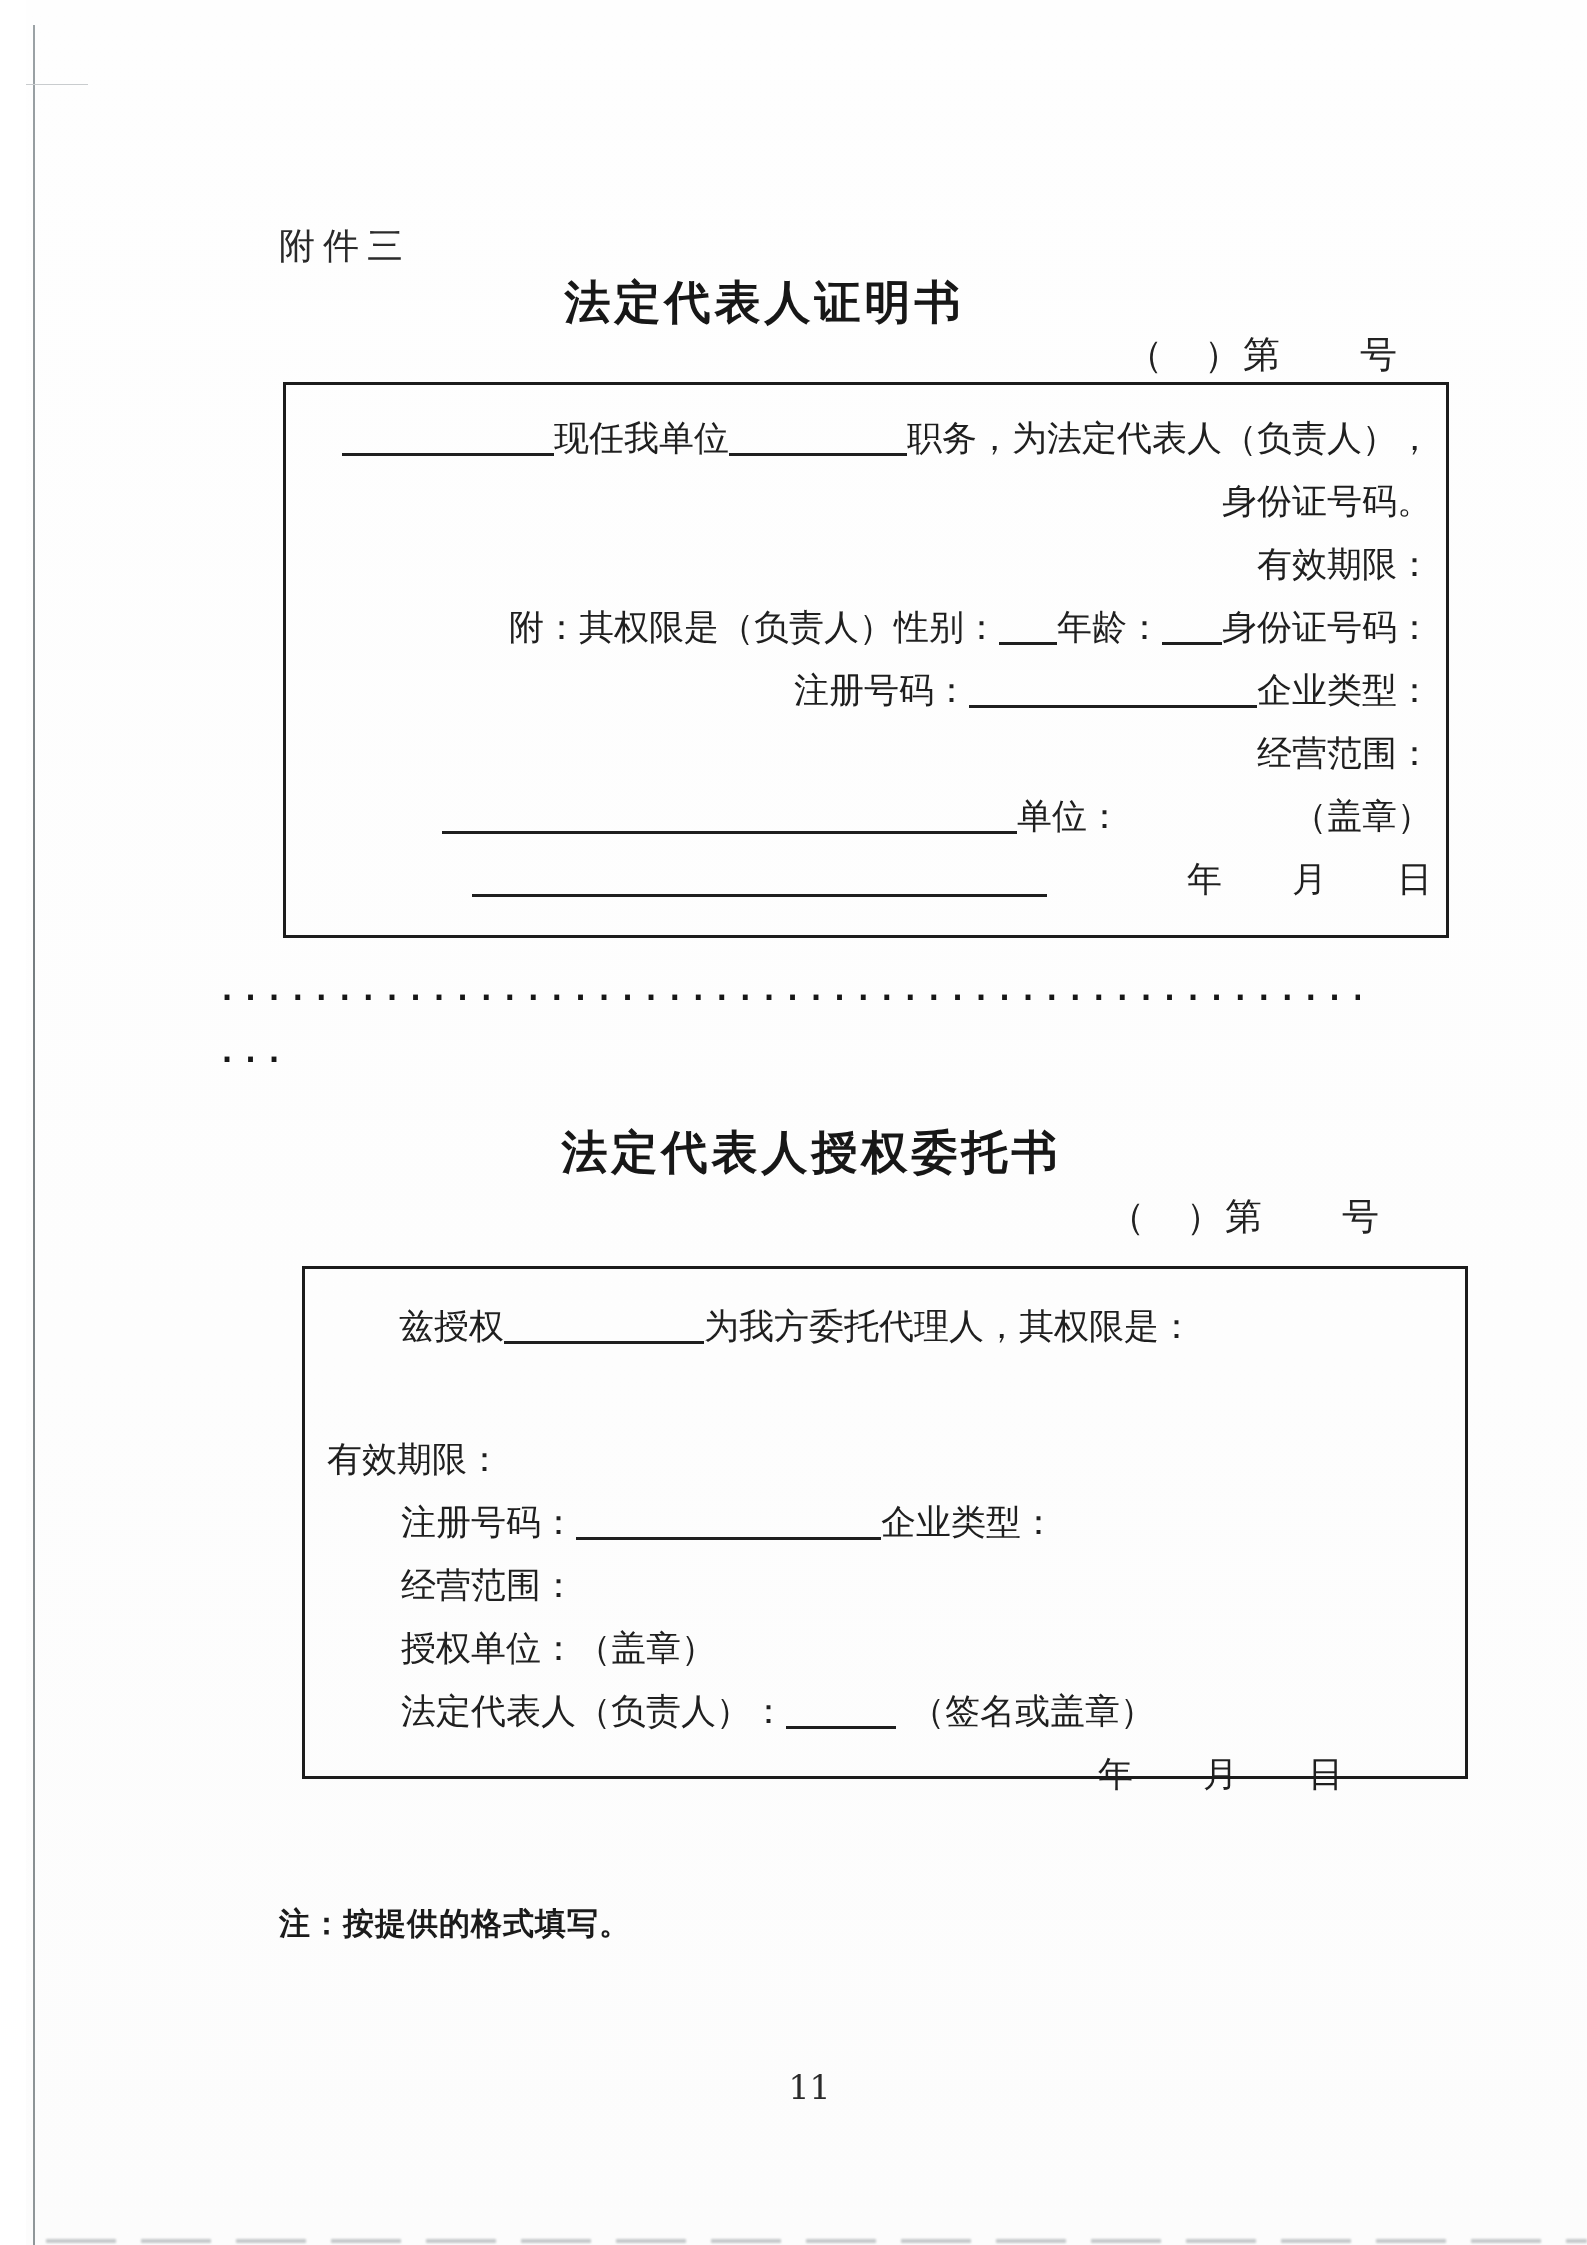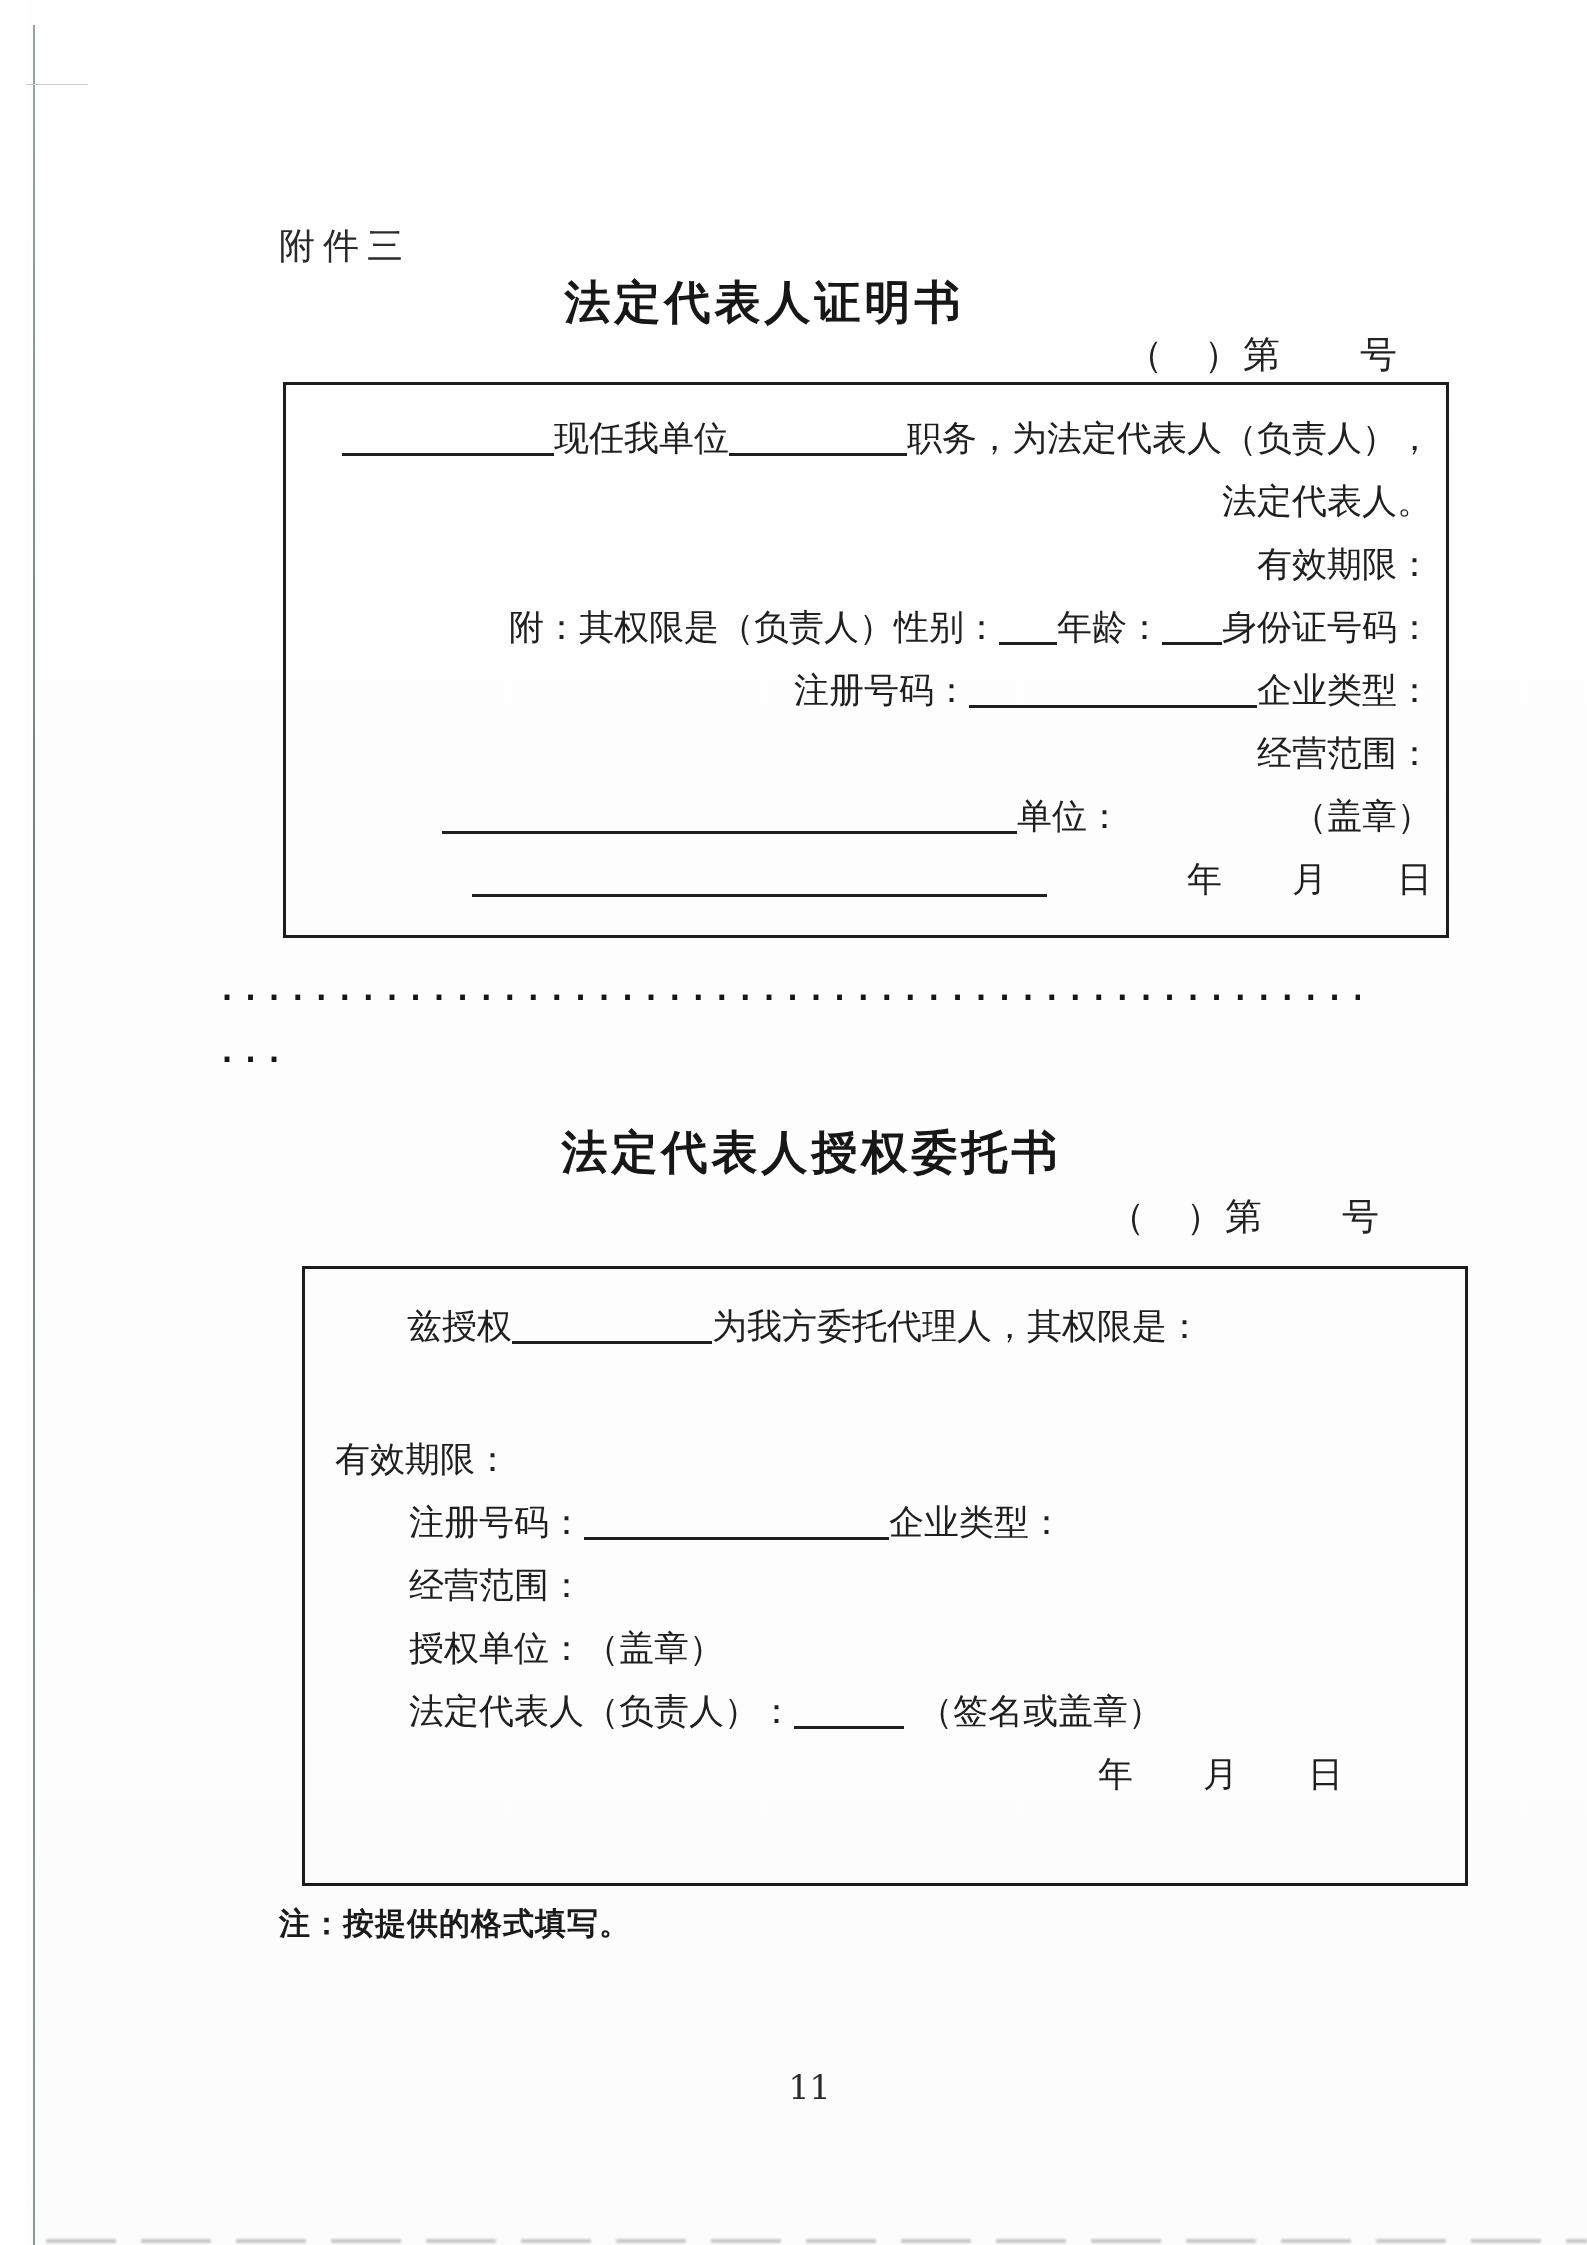--- a/index.html
+++ b/index.html
@@ -44,21 +44,21 @@
   .number-line{
     position:absolute;font-size:37px;color:#222;letter-spacing:2px;white-space:nowrap;
   }
   .number-line.n1{left:1100px;top:330px;}
   .number-line.n2{left:1082px;top:1192px;}
   .form-box{
     position:absolute;border:3px solid #1c1c1c;background:transparent;
     font-size:35px;line-height:63px;color:#1f1f1f;white-space:nowrap;
   }
   .box1{left:257px;top:382px;width:1166px;height:556px;padding:22px 14px 0 20px;box-sizing:border-box;text-align:right;}
-  .box2{left:276px;top:1266px;width:1166px;height:620px;padding:26px 14px 0 30px;box-sizing:border-box;}
+  .box2{left:276px;top:1266px;width:1166px;height:513px;padding:26px 14px 0 22px;box-sizing:border-box;}
   .line{display:block;}
   .bl{
     display:inline-block;border-bottom:3px solid #1f1f1f;height:44px;
     vertical-align:-6px;
   }
   .indent-sm{display:inline-block;width:74px;}
   .spacer-line{display:block;height:70px;}
   .date-right{text-align:right;padding-right:108px;}
   .seal-gap{display:inline-block;width:170px;}
   .dotted-sep{
@@ -92,21 +92,21 @@
 
   <div class="attachment-label">附件三</div>
 
   <div class="form-title t1">法定代表人证明书</div>
   <div class="number-line n1">（　）第　　号</div>
 
   <div class="form-box box1">
     <span class="line">
       <span class="bl" style="width:212px"></span><span>现任我单位</span><span class="bl" style="width:178px"></span><span>职务，为法定代表人（负责人），</span>
     </span>
-    <span class="line">法定代表人。</span>
+    <span class="line">身份证号码。</span>
     <span class="line">有效期限：</span>
     <span class="line">
       <span>附：其权限是（负责人）性别：</span><span class="bl" style="width:58px"></span><span>年龄：</span><span class="bl" style="width:60px"></span><span>身份证号码：</span>
     </span>
     <span class="line">
       <span class="indent-sm"></span><span>注册号码：</span><span class="bl" style="width:288px"></span><span>企业类型：</span>
     </span>
     <span class="line">
       <span class="indent-sm"></span><span>经营范围：</span>
     </span>

